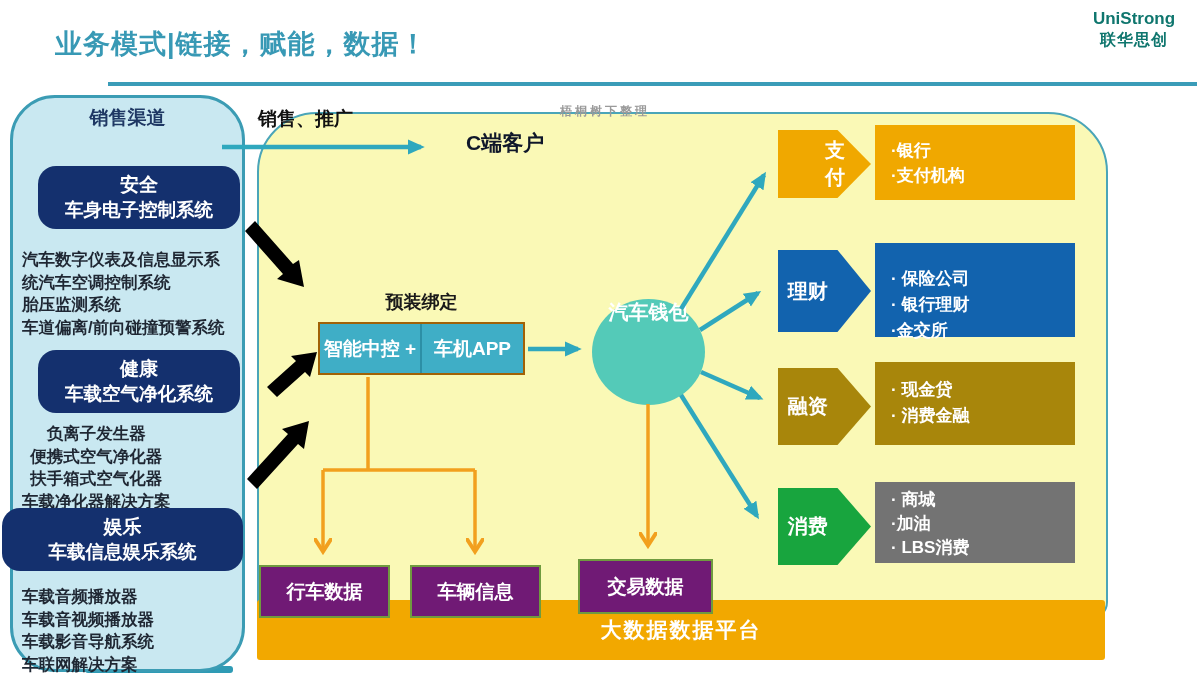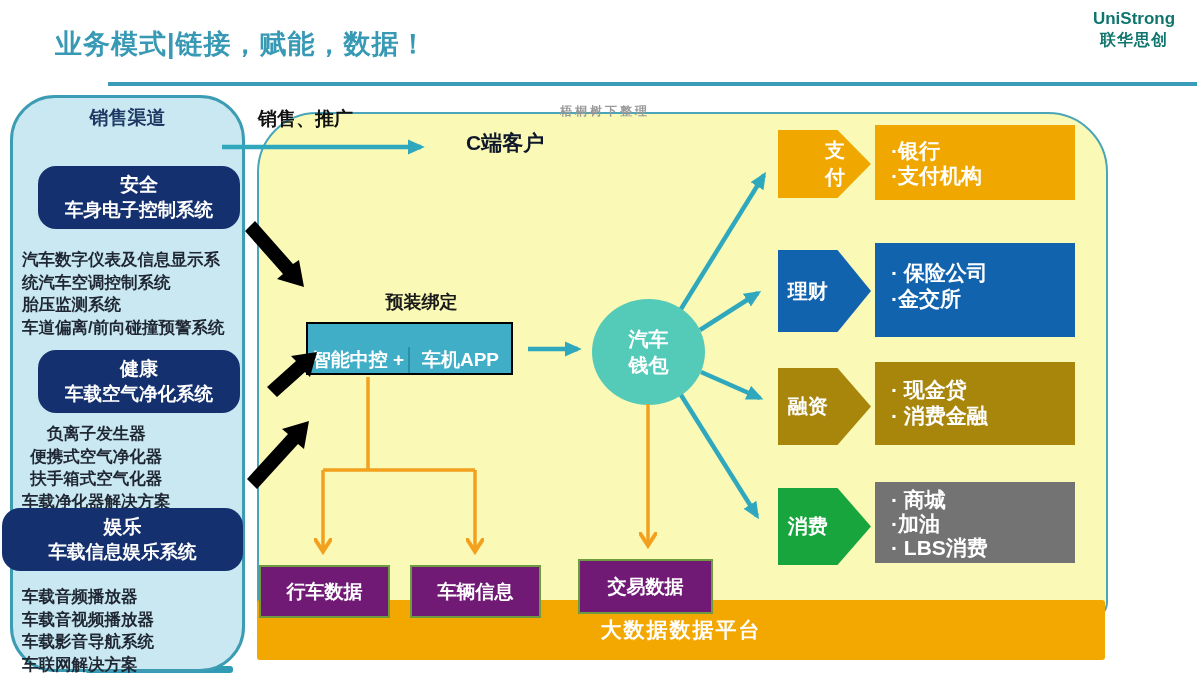--- a/index.html
+++ b/index.html
@@ -29,39 +29,39 @@
   .sec3 { left:-11px; top:410px; width:241px; height:63px; }
   .sb-list { position:absolute; left:9px; font-size:16.5px; font-weight:600; color:#1F2733; line-height:22.5px; white-space:nowrap; }
   .list1 { top:150px; } .list2 { top:324px;text-align:center; } .list3 { top:487px; }
   .sb-footbar { position:absolute; left:85px; top:666px; width:148px; height:7px; background:#2F9BB5; border-radius:3px; z-index:4; }
 
   
   .sales-label { position:absolute; left:258px; top:106px; font-size:19px; font-weight:bold; color:#111; z-index:6; }
   .c-customer  { position:absolute; left:437px; top:129px; font-size:21px; font-weight:bold; color:#0f172a; z-index:6;margin-left:29px; }
   .prebind     { position:absolute; left:318px; top:290px; width:207px; text-align:center; font-size:18px; font-weight:bold; color:#1a1a1a; z-index:6; }
 
-  .console-box { position:absolute; left:306px; top:322px; width:207px; height:53px; display:flex; background:#3FAEC6; border:2px solid #000000; color:#fff; font-size:19px; font-weight:bold; z-index:6;align-items:flex-end; }
+  .console-box { position:absolute; left:318px; top:322px; width:207px; height:53px; display:flex; background:#3FAEC6; border:2px solid #a16207; color:#fff; font-size:19px; font-weight:bold; z-index:6; }
   .console-box .cell { display:flex; align-items:center; justify-content:center; }
   .console-box .c1 { width:102px; border-right:2px solid #2C8FA6; }
   .console-box .c2 { flex:1; }
 
-  .wallet-circle { position:absolute; left:592px; top:299px; width:113px; height:106px; border-radius:50%; background:#54CAB8; color:#fff; font-weight:bold; font-size:20px; line-height:26px; text-align:center; display:flex; flex-direction:column; justify-content:center; z-index:6; }
+  .wallet-circle { position:absolute; left:592px; top:299px; width:113px; height:106px; border-radius:50%; background:#54CAB8; color:#fff; font-weight:bold; font-size:20px; line-height:26px; text-align:center; display:flex; flex-direction:row; justify-content:center; z-index:6; }
 
   
   .pentagon { position:absolute; left:778px; width:93px; color:#fff; font-weight:bold; font-size:20px; display:flex; align-items:center; z-index:6;
               clip-path:polygon(0 0,64% 0,100% 50%,64% 100%,0 100%); }
   .pentagon span { width:64%; text-align:center; }
   .p-pay  { top:130px; height:68px; background:#F0A800;padding-left:40px; }
   .p-inv  { top:250px; height:82px; background:#1263AE; }
   .p-fin  { top:368px; height:77px; background:#A8860B; }
   .p-con  { top:488px; height:77px; background:#18A53E; }
 
-  .bbox { position:absolute; left:875px; width:200px; color:#fff; font-weight:bold; font-size:21px; padding-left:16px; z-index:6; }
+  .bbox { position:absolute; left:875px; width:200px; color:#fff; font-weight:bold; font-size:17px; padding-left:16px; z-index:6; }
   .b-pay { top:125px; height:75px; background:#F0A800; padding-top:13px; line-height:25px; }
-  .b-inv { top:243px; height:94px; background:#1263AE; padding-top:17px;  line-height:26px; }
+  .b-inv { top:243px; height:94px; background:#1263AE; padding-top:23px;  line-height:26px; }
   .b-fin { top:362px; height:83px; background:#A8860B; padding-top:15px; line-height:26px; }
   .b-con { top:482px; height:81px; background:#737373; padding-top:6px;  line-height:24px; }
 
   
   .platform-bar { position:absolute; left:257px; top:600px; width:848px; height:60px; background:#F2A800; border-radius:3px; color:#fff; font-weight:bold; font-size:21px; text-align:center; line-height:60px; letter-spacing:2px; z-index:5; }
   .dbox { position:absolute; background:#701a75; border:2px solid #6F9B3F; color:#fff; font-weight:bold; font-size:19px; text-align:center; z-index:7; }
   .d1 { left:259px; top:565px; width:131px; height:53px; line-height:49px; }
   .d2 { left:410px; top:565px; width:131px; height:53px; line-height:49px; }
   .d3 { left:578px; top:559px; width:135px; height:55px; line-height:51px; }
 
@@ -146,20 +146,21 @@
   <div class="bbox b-pay">
     <div>·银行</div>
     <div>·支付机构</div>
   </div>
 
   <div class="pentagon p-inv">
       <span>理财</span>
     </div>
   <div class="bbox b-inv">
     <div>· 保险公司</div>
+    <div>· 银行理财</div>
     <div>·金交所</div>
   </div>
 
   <div class="pentagon p-fin">
       <span>融资</span>
     </div>
   <div class="bbox b-fin">
     <div>· 现金贷</div>
     <div>· 消费金融</div>
   </div>

